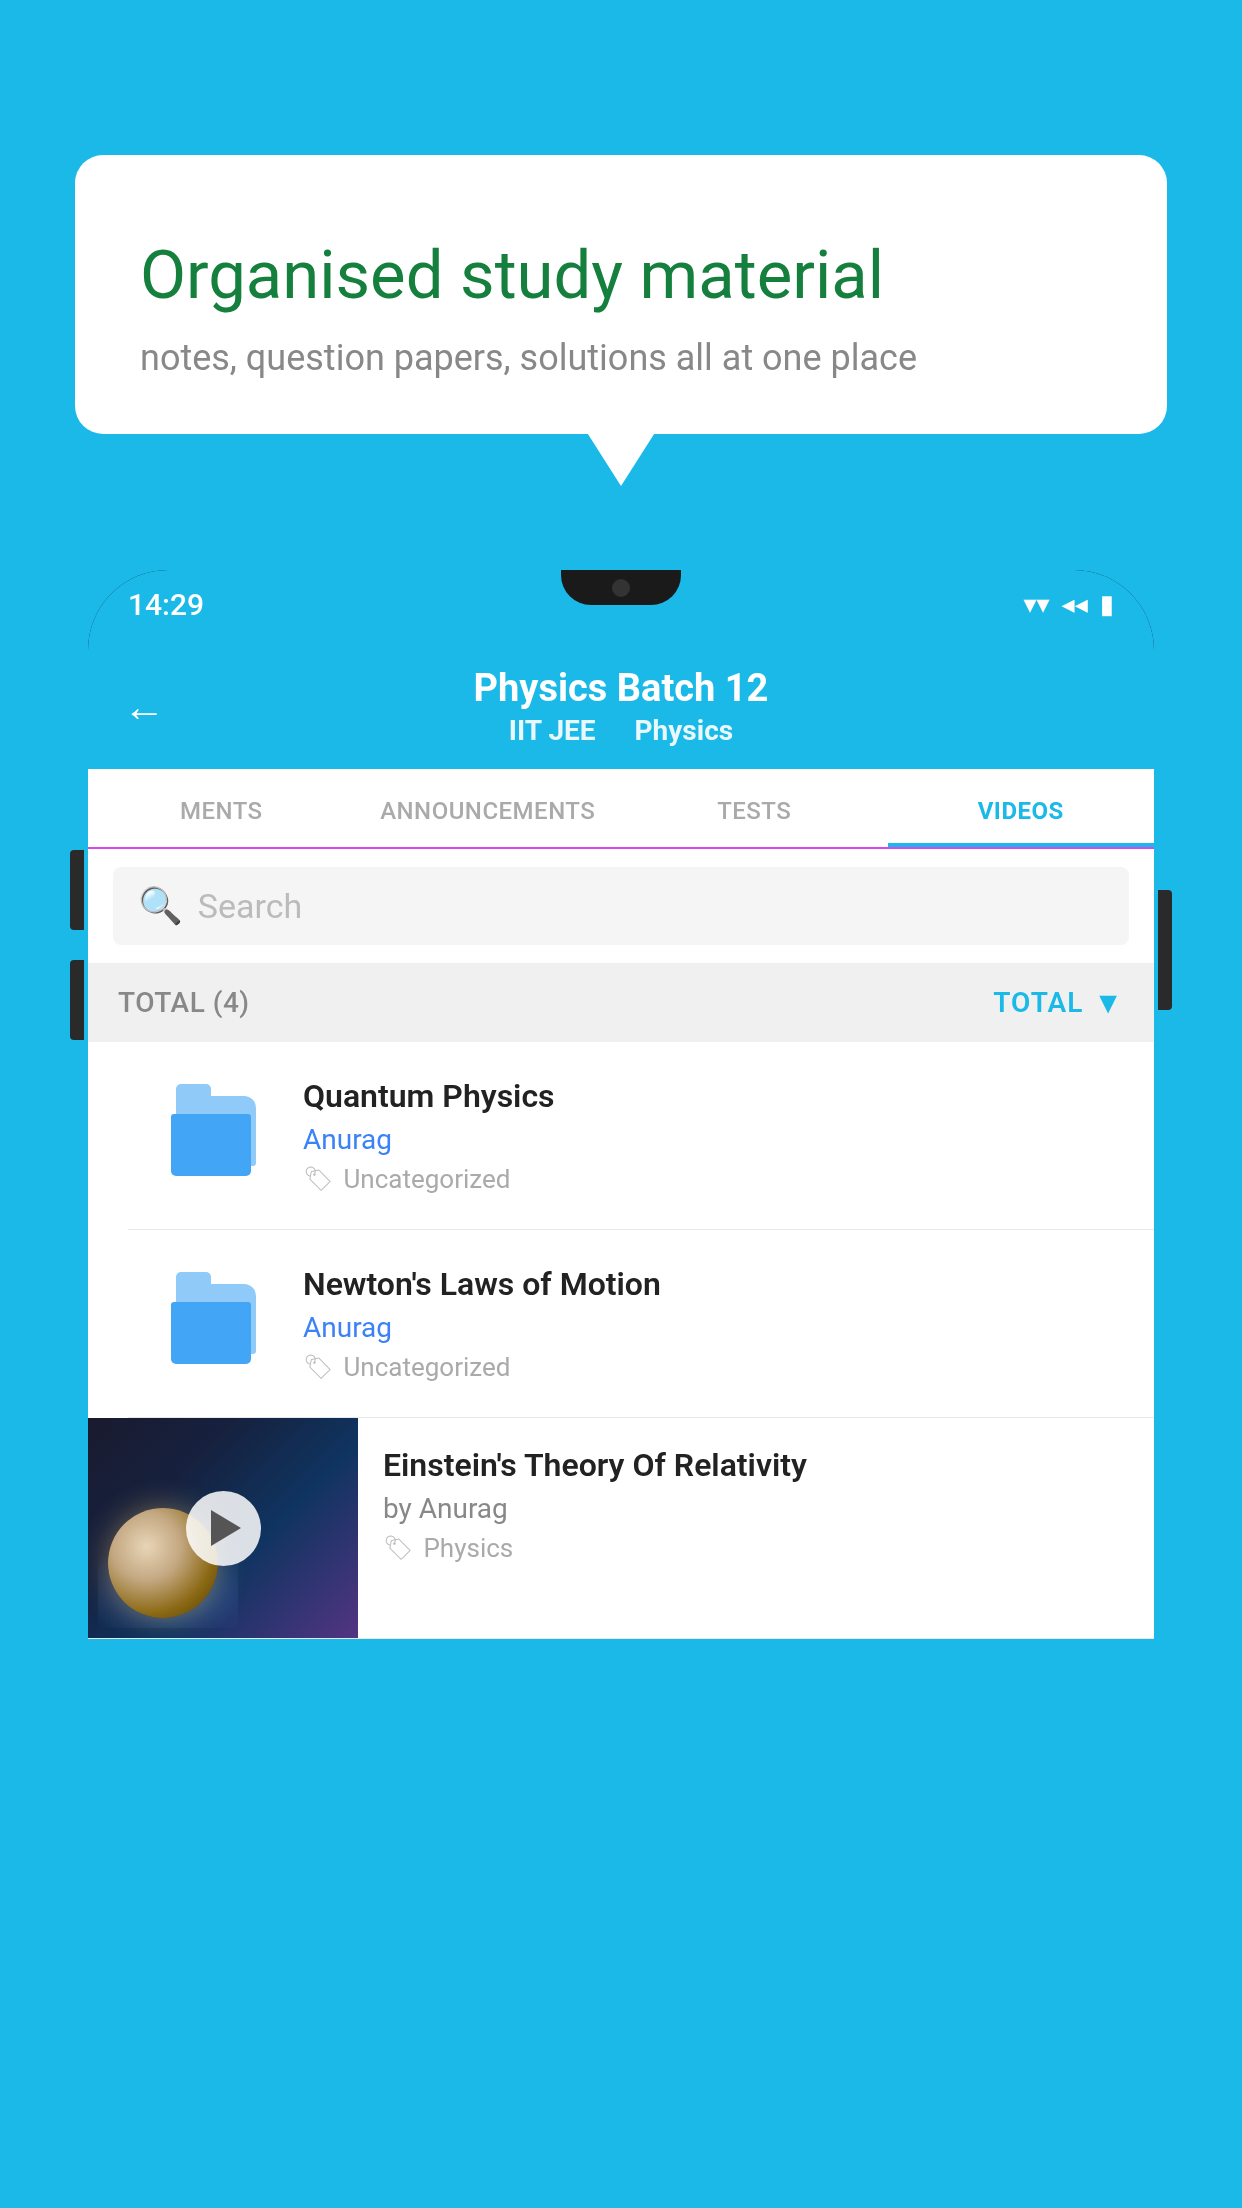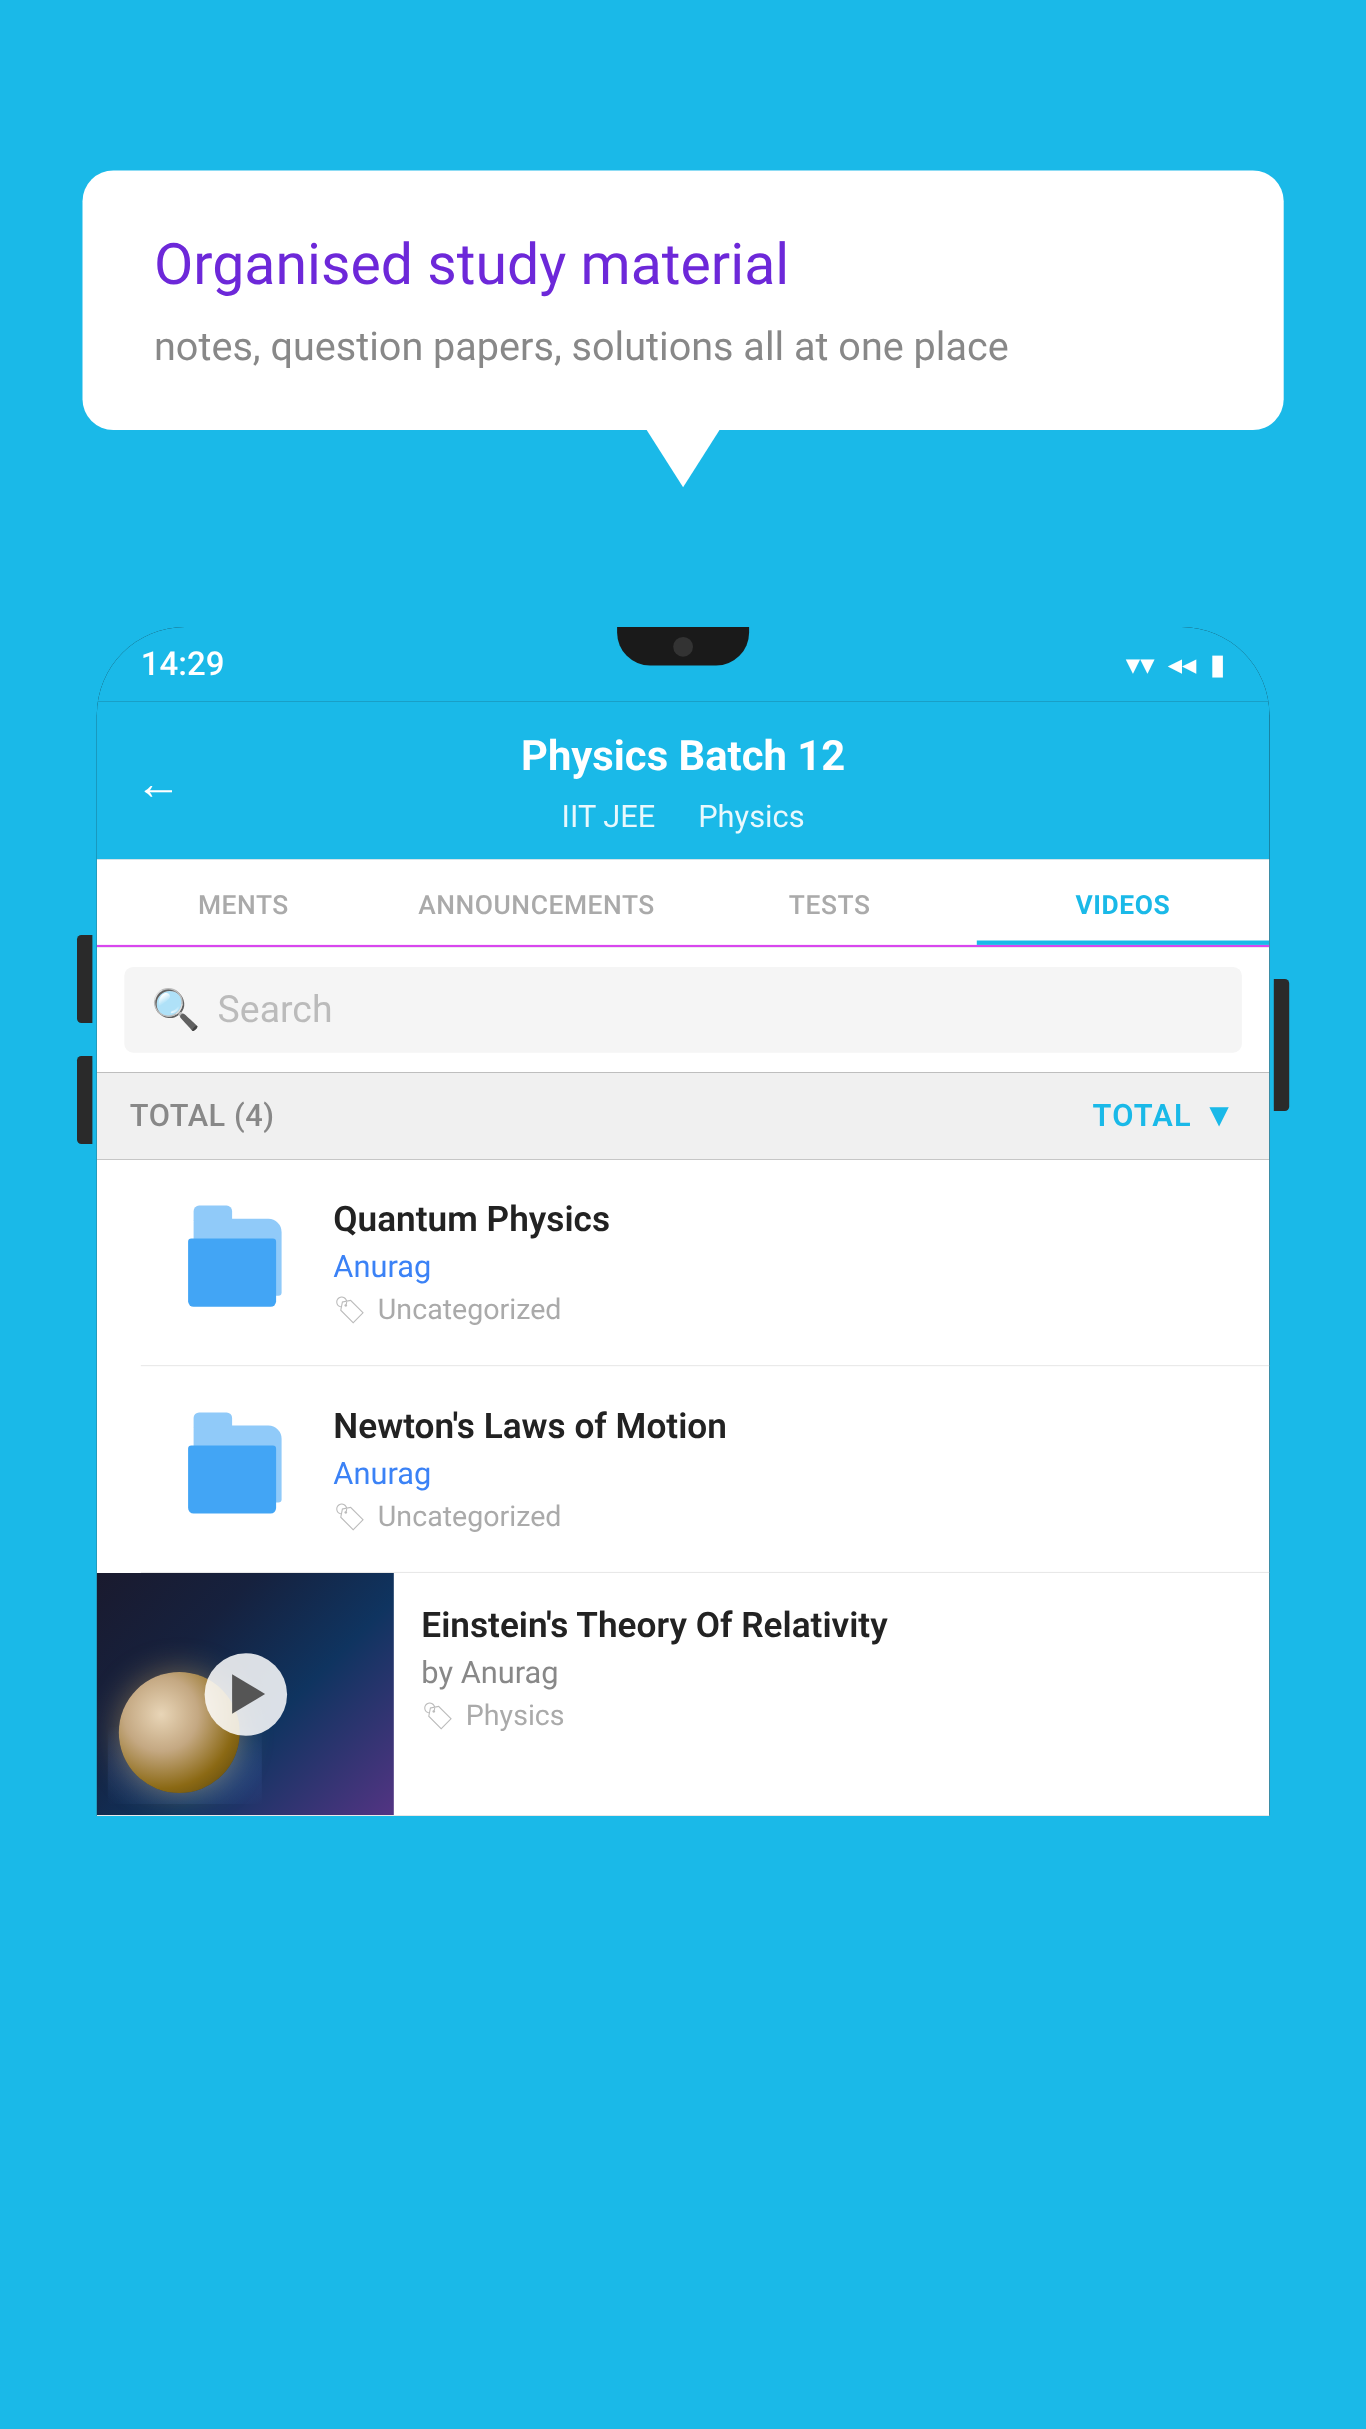--- a/index.html
+++ b/index.html
@@ -31,25 +31,26 @@
       left: 50%;
       transform: translateX(-50%);
       width: 0;
       height: 0;
       border-left: 35px solid transparent;
       border-right: 35px solid transparent;
       border-top: 55px solid white;
     }
 
     .bubble-title {
-      color: #6d28d9;
-      font-size: 52px;
+      color: #15803d;
+      font-size: 67px;
       font-weight: 400;
       line-height: 1.2;
       margin-bottom: 22px;
+      margin-top: 25px;
     }
 
     .bubble-subtitle {
       color: #888;
       font-size: 36px;
       font-weight: 400;
     }
 
     
     .phone-wrapper {
@@ -142,22 +143,22 @@
 
     .header-title {
       color: white;
       font-size: 38px;
       font-weight: 700;
     }
 
     .header-subtitle {
       color: rgba(255,255,255,0.9);
       font-size: 28px;
-      font-weight: 400;
-      margin-top: 16px;
+      font-weight: 700;
+      margin-top: 4px;
     }
 
     .header-subtitle span {
       margin: 0 8px;
     }
 
     
     .tab-bar {
       background: white;
       display: flex;

